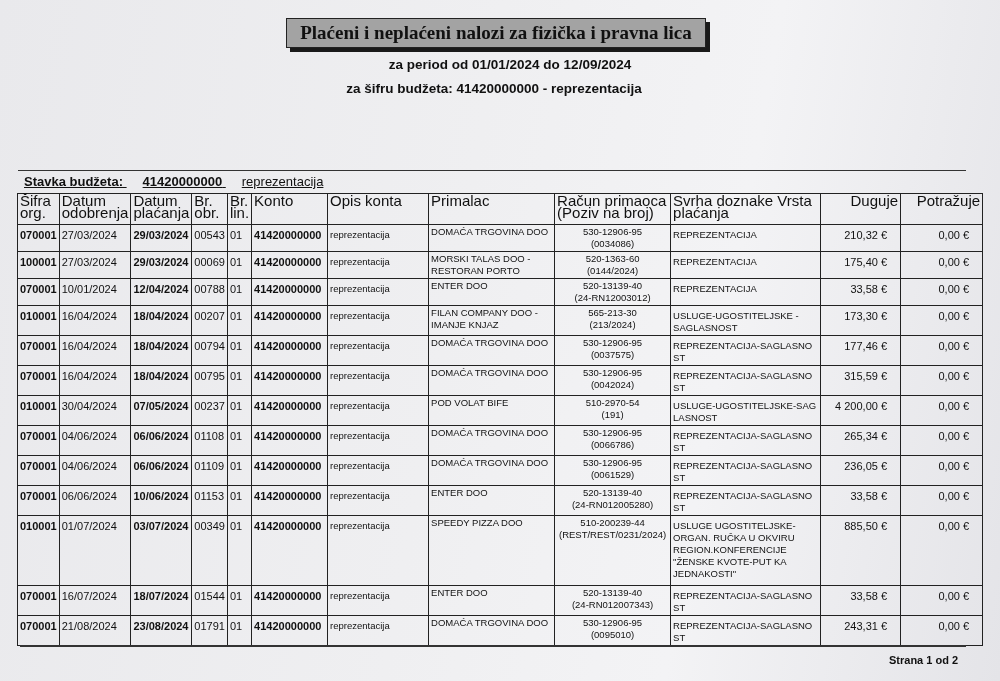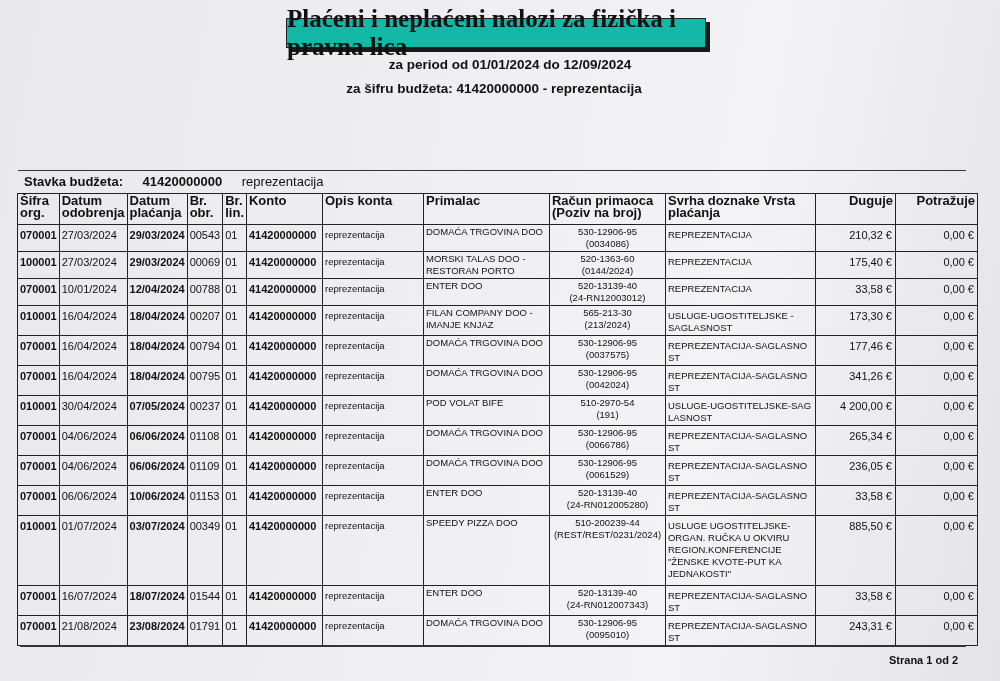--- a/index.html
+++ b/index.html
@@ -5,42 +5,42 @@
   html, body { margin:0; padding:0; }
   body {
     width:1000px; height:681px; overflow:hidden;
     background: linear-gradient(100deg, #e9e9ec 0%, #efeff1 45%, #f3f3f5 70%, #e4e4e8 100%);
     font-family: "Liberation Sans", sans-serif;
     color:#111;
     position:relative;
   }
   .title-box {
     position:absolute; left:286px; top:18px; width:418px; height:28px;
-    border:1.5px solid #222; background:#14b8a6;
+    border:1.5px solid #222; background:#a3a3a3;
     box-shadow: 4px 4px 0 #1a1a1a;
     display:flex; align-items:center; justify-content:center;
-    font-family:"Liberation Serif", serif; font-weight:bold; font-size:25px;
+    font-family:"Liberation Serif", serif; font-weight:bold; font-size:19px;
   }
   .subtitle { position:absolute; left:0; width:1000px; text-align:center; font-weight:bold; font-size:13.5px; }
   .sub1 { top:57px; left:10px; }
   .sub2 { top:81px; left:-6px; }
   .topline { position:absolute; left:18px; top:170px; width:948px; border-top:1.5px solid #333; }
-  .stavka { position:absolute; left:24px; top:174px; font-size:13px; }
+  .stavka { position:absolute; left:24px; top:174px; font-size:13px;text-decoration:underline; }
   .stavka b { font-weight:bold; }
   .stavka .code { margin-left:16px; font-weight:bold; }
   .stavka .name { margin-left:16px; }
   table {
     position:absolute; left:17px; top:193px;
     border-collapse:collapse; table-layout:fixed;
     font-size:10.5px;
   }
   td, th { border:1.3px solid #222; padding:1px 2px; vertical-align:top; line-height:12px; }
-  th { font-weight:bold; text-align:left; font-size:13px; height:28px; }
+  th { font-weight:normal; text-align:left; font-size:15px; height:28px; }
   th.num { text-align:right; }
-  td.num { text-align:right; padding-right:3px; padding-top:4px; font-size:11px;}
+  td.num { text-align:right; padding-right:13px; padding-top:4px; font-size:11px;}
   td.b { font-weight:bold; }
   td.org, td.d1, td.d2, td.obr, td.lin, td.kt { font-size:11px; padding-top:4px; }
   td.opis { font-size:9.5px; padding-top:4px; }
   td.prim { font-size:9.5px; }
   td.rac { font-size:9.5px;text-align:center; }
   td.svr { font-size:9.5px; padding-top:4px;}
   tr.r { height:14px; }
   tr.tall { height:70px; }
   .bottomline { position:absolute; left:20px; top:645px; width:946px; border-top:2px solid #333; }
   .page { position:absolute; left:889px; top:654px; font-weight:bold; font-size:11px; }
@@ -183,21 +183,21 @@
         <td class="obr">00795</td>
         <td class="lin">01</td>
         <td class="kt b">41420000000</td>
         <td class="opis">reprezentacija</td>
         <td class="prim">DOMAĆA TRGOVINA DOO</td>
         <td class="rac">
           <div>530-12906-95</div>
           <div>(0042024)</div>
         </td>
         <td class="svr">REPREZENTACIJA-SAGLASNO ST</td>
-        <td class="num">341,26 €</td>
+        <td class="num">315,59 €</td>
         <td class="num">0,00 €</td>
       </tr>
       <tr class="r">
         <td class="org b">010001</td>
         <td class="d1">30/04/2024</td>
         <td class="d2 b">07/05/2024</td>
         <td class="obr">00237</td>
         <td class="lin">01</td>
         <td class="kt b">41420000000</td>
         <td class="opis">reprezentacija</td>

